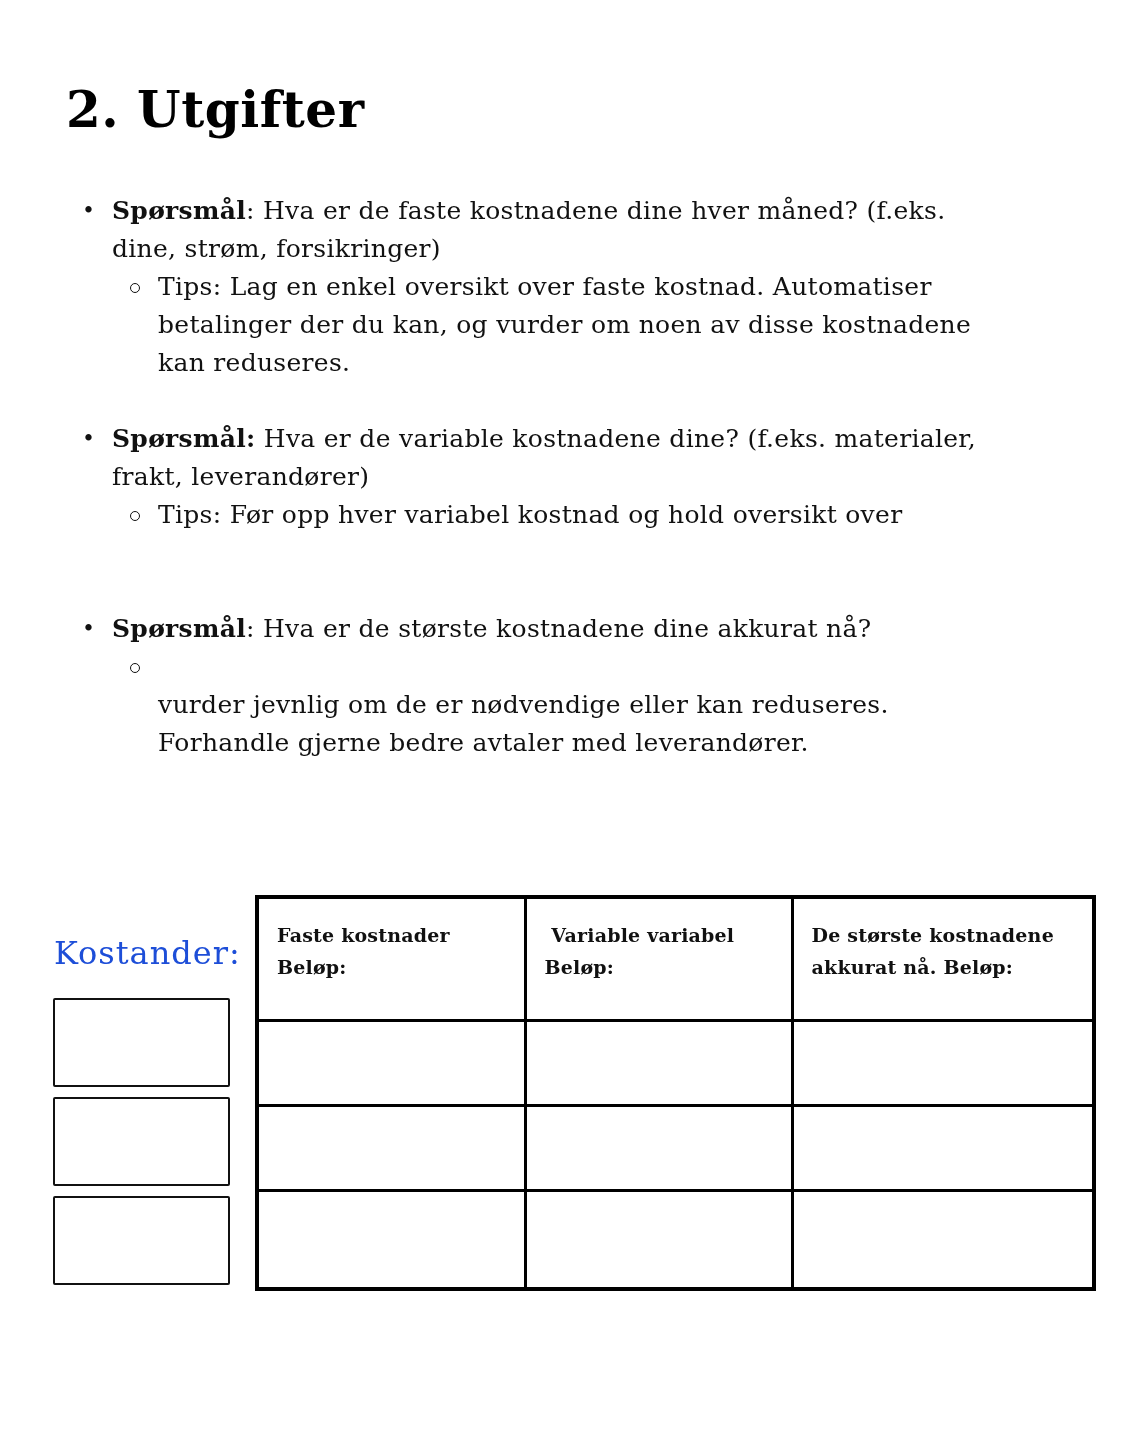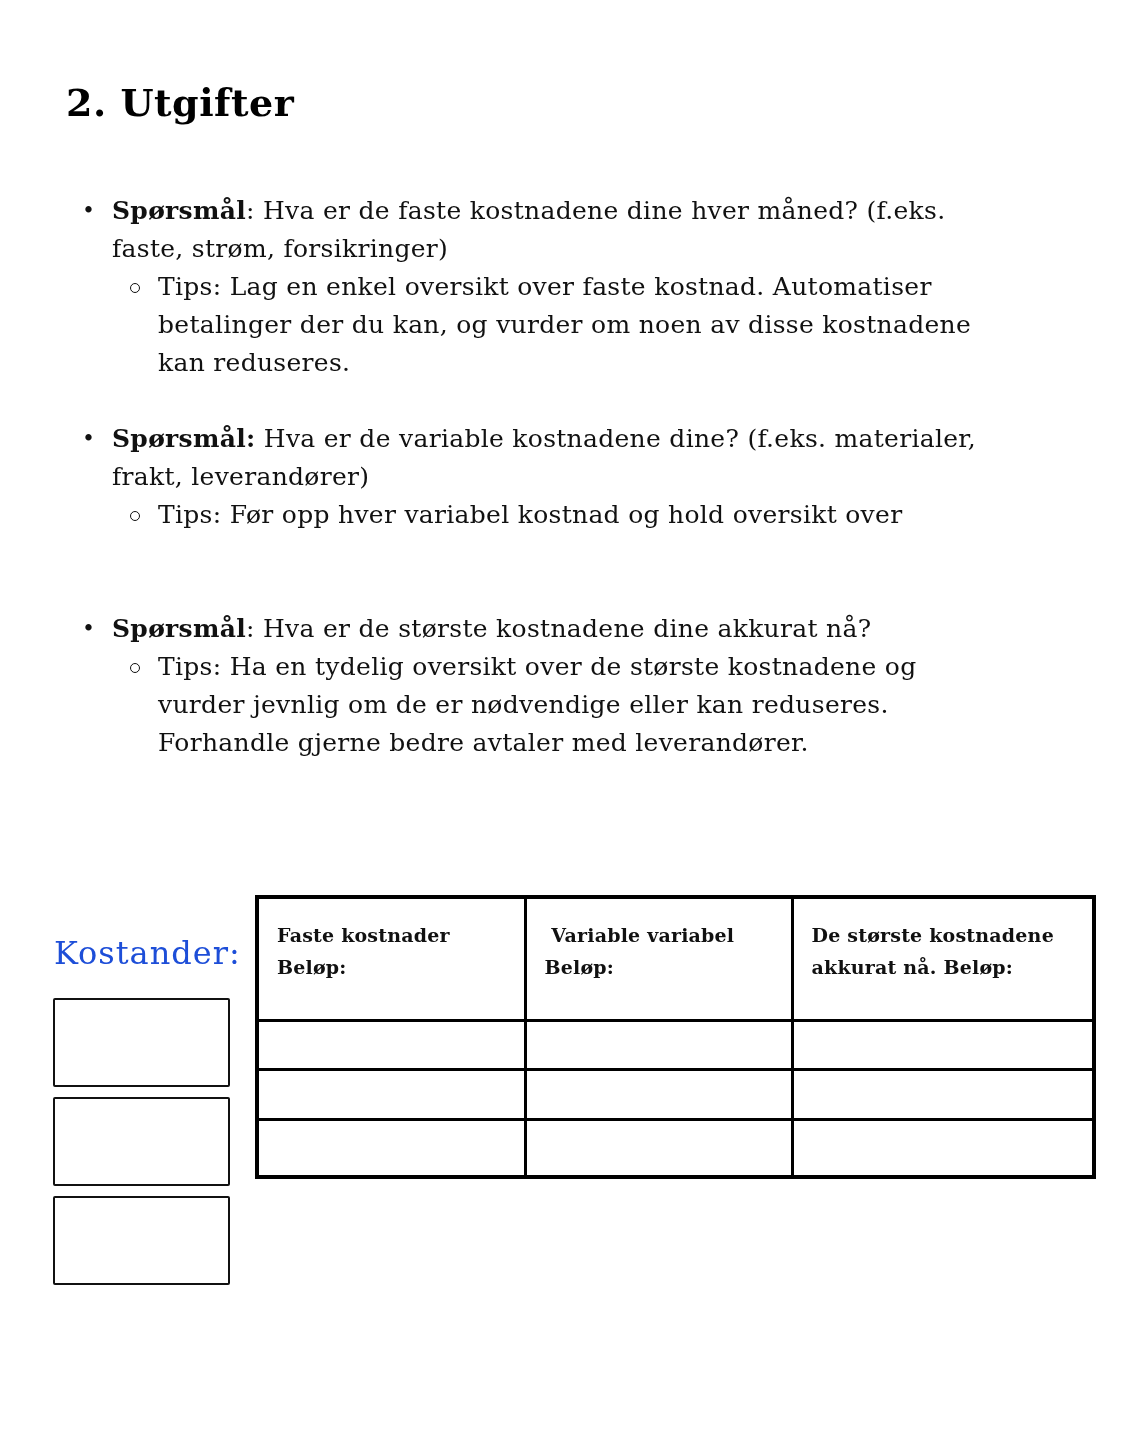--- a/index.html
+++ b/index.html
@@ -4,42 +4,42 @@
   <style>
     html, body { margin: 0; padding: 0; background: #ffffff; }
     body {
       width: 1132px; height: 1440px; position: relative; overflow: hidden;
       font-family: "DejaVu Serif", "Liberation Serif", serif;
       color: #111111;
     }
     .title {
       position: absolute; left: 66px; top: 80px; margin: 0;
       font-family: "DejaVu Serif", serif; font-weight: bold;
-      font-size: 38px; letter-spacing: 0.5px; color: #000;
+      font-size: 50px; letter-spacing: 0.5px; color: #000;
     }
     .qlist { position: absolute; left: 82px; top: 192px; width: 990px; }
     .qblock { margin-bottom: 38px; }
     .qrow { position: relative; padding-left: 30px; font-size: 25px; line-height: 38px; letter-spacing: 0.3px; }
     .qrow .bullet { position: absolute; left: 0; top: 0; font-size: 22px; }
     .qrow b { font-weight: bold; }
     .trow { position: relative; padding-left: 76px; font-size: 25px; line-height: 38px; letter-spacing: 0.3px; }
     .trow .circle {
       position: absolute; left: 48px; top: 15px; width: 8px; height: 8px;
       border: 1.5px solid #111; border-radius: 50%;
     }
     .kost-label {
       position: absolute; left: 54px; top: 934px; font-size: 32px;
       letter-spacing: 1px; color: #1d4ed8;
     }
     .side-box {
       position: absolute; left: 53px; width: 173px; height: 85px;
       border: 2.5px solid #111; border-radius: 2px; background: #fff;
     }
     table.grid {
-      position: absolute; left: 255px; top: 895px; width: 837px; height: 284px;
+      position: absolute; left: 255px; top: 895px; width: 837px; height: 396px;
       border-collapse: collapse; border: 4px solid #000; table-layout: fixed;
     }
     table.grid td, table.grid th {
       border: 3px solid #000; vertical-align: top; padding: 0;
     }
     table.grid th {
       height: 100px; text-align: left; font-weight: bold; font-size: 19px;
       line-height: 32px; padding: 20px 0 0 18px; letter-spacing: 0.2px;
     }
     table.grid th span { display: block; }
@@ -49,21 +49,21 @@
 
 <h1 class="title">2. Utgifter</h1>
 
 <div class="qlist">
 
   <div class="qblock">
     <div class="qrow">
       <span class="bullet">•</span>
       <b>Spørsmål</b><span>:</span>
       <span>Hva er de faste kostnadene dine hver måned? (f.eks.</span><br>
-      <span>faste, strøm, forsikringer)</span>
+      <span>dine, strøm, forsikringer)</span>
     </div>
     <div class="trow">
       <span class="circle"></span>
       <span>Tips: Lag en enkel oversikt over faste kostnad. Automatiser</span><br>
       <span>betalinger der du kan, og vurder om noen av disse kostnadene</span><br>
       <span>kan reduseres.</span>
     </div>
   </div>
 
   <div class="qblock">
@@ -81,21 +81,21 @@
   </div>
 
   <div class="qblock">
     <div class="qrow">
       <span class="bullet">•</span>
       <b>Spørsmål</b><span>:</span>
       <span>Hva er de største kostnadene dine akkurat nå?</span>
     </div>
     <div class="trow">
       <span class="circle"></span>
-      <span>Tips: Ha en tydelig oversikt over de største kostnadene og</span><br>
+      <br>
       <span>vurder jevnlig om de er nødvendige eller kan reduseres.</span><br>
       <span>Forhandle gjerne bedre avtaler med leverandører.</span>
     </div>
   </div>
 </div>
 
 <div class="kost-label">Kostander:</div>
 <div class="side-box" style="top:998px;"></div>
 <div class="side-box" style="top:1097px;"></div>
 <div class="side-box" style="top:1196px;"></div>

